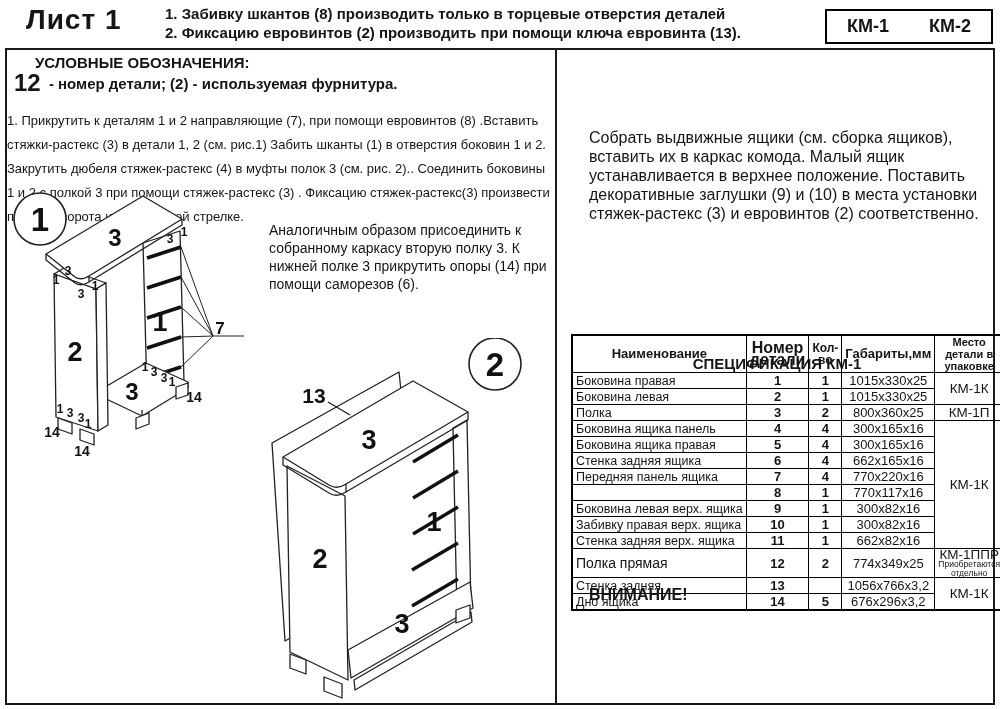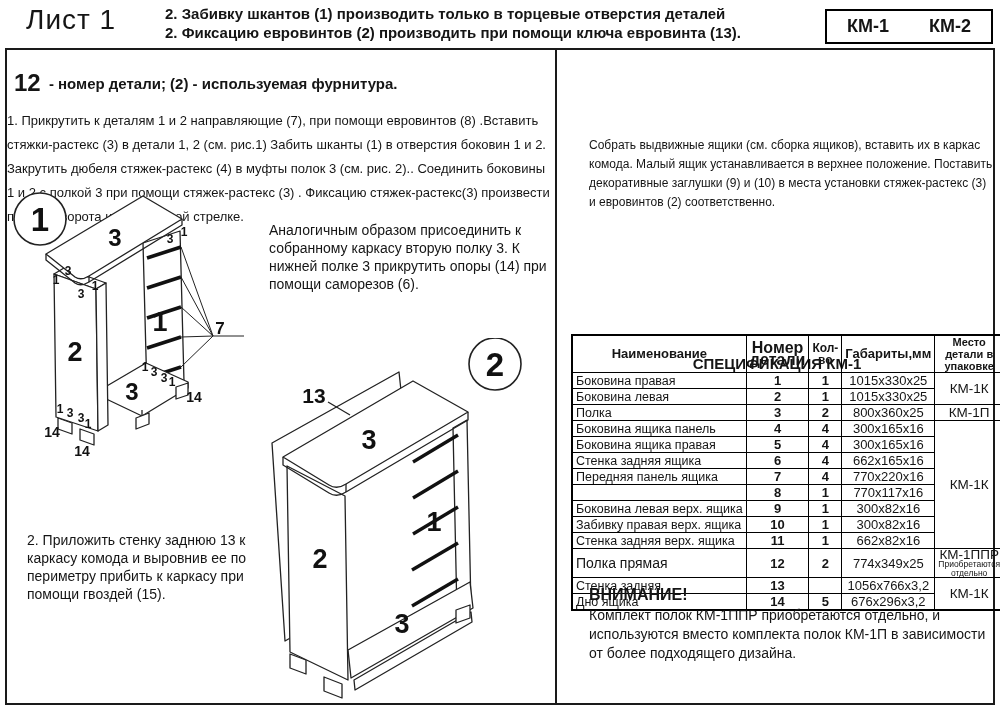--- a/index.html
+++ b/index.html
@@ -4,35 +4,35 @@
 <style>
   html,body{margin:0;padding:0;}
   body{
     width:1000px;height:709px;position:relative;overflow:hidden;
     background:#ffffff;color:#151515;
     font-family:"Liberation Sans", sans-serif;
     -webkit-font-smoothing:antialiased;
   }
   .abs{position:absolute;}
   
-  .sheet-title{left:26px;top:4px;font-size:28px;font-weight:normal;letter-spacing:1px;}
+  .sheet-title{left:26px;top:4px;font-size:28px;font-weight:bold;letter-spacing:1px;}
   .hdr-notes{left:165px;top:4px;font-size:15px;font-weight:600;line-height:19px;}
   .km-box{left:825px;top:9px;width:164px;height:31px;border:2px solid #000;
           display:flex;align-items:center;justify-content:space-around;font-size:18px;font-weight:600;}
   
   .content{left:5px;top:48px;width:986px;height:653px;border:2px solid #1a1a1a;}
   .divider{left:548px;top:0;height:100%;border-left:2px solid #1a1a1a;width:0;}
   .legend-title{left:28px;top:4px;font-size:15px;font-weight:bold;}
   .legend-line{left:7px;top:19px;font-size:15px;font-weight:bold;}
   .legend-num{font-size:24px;font-weight:bold;vertical-align:-2px;margin-right:4px;}
   .assembly-title{left:0;top:41px;width:548px;text-align:center;font-size:16px;font-weight:bold;}
   .step1{left:0;top:59px;width:544px;font-size:13px;line-height:24px;}
   .note-mid{left:262px;top:171px;width:282px;font-size:14px;line-height:18px;}
   .note-bottom{left:20px;top:481px;width:238px;font-size:14px;line-height:18px;}
-  .right-para{left:32px;top:86px;width:406px;font-size:12px;line-height:19px;}
+  .right-para{left:32px;top:78px;width:406px;font-size:16px;line-height:19px;}
   .right-col{left:550px;top:0;width:436px;height:100%;}
   .spec-title{left:10px;top:262px;width:420px;text-align:center;font-size:15px;font-weight:bold;margin-top:43px;}
   .spec-table{left:14px;top:284px;border-collapse:collapse;table-layout:fixed;}
   .spec-table td{border:1px solid #000;font-size:12.5px;padding:0 3px;height:15px;overflow:hidden;white-space:nowrap;}
   .spec-table{border:2px solid #000;}
   .spec-table .hd{font-size:13px;font-weight:600;text-align:center;white-space:normal;line-height:12px;}
   .spec-table .hd-sm{font-size:11px;}
   .spec-table .num{text-align:center;font-weight:600;font-size:13px;}
   .spec-table .dim{text-align:center;font-size:13px;}
   .spec-table .pkg{text-align:center;font-size:13.5px;white-space:normal;line-height:11px;margin-top:16px;}
@@ -49,37 +49,37 @@
   .fl-med{font-size:17px;}
   .fl-14{font-size:14px;}
   .fl-13{font-size:21px;}
   .fl-sm{font-size:12px;}
 </style>
 </head>
 <body>
 
 <div class="abs sheet-title">Лист 1</div>
 <div class="abs hdr-notes">
-  <div>2. Забивку шкантов (1) производить только в торцевые отверстия деталей</div>
+  <div>1. Забивку шкантов (8) производить только в торцевые отверстия деталей</div>
   <div>2. Фиксацию евровинтов (2) производить при помощи ключа евровинта (13).</div>
 </div>
 <div class="abs km-box">
   <span>КМ-1</span>
   <span>КМ-2</span>
 </div>
 
 <div class="abs content">
 
+  <div class="abs legend-title">УСЛОВНЫЕ ОБОЗНАЧЕНИЯ:</div>
   <div class="abs legend-line">
     <span class="legend-num">12</span>
     <span>- номер детали;  (2) - используемая фурнитура.</span>
   </div>
   <div class="abs step1">1. Прикрутить к деталям 1 и 2  направляющие (7), при помощи евровинтов (8) .Вставить стяжки-растекс (3) в детали 1, 2 (см. рис.1)  Забить шканты (1) в отверстия боковин 1 и 2. Закрутить дюбеля стяжек-растекс (4) в муфты  полок 3 (см. рис. 2).. Соединить боковины 1 и 2 с полкой 3 при помощи стяжек-растекс (3) . Фиксацию стяжек-растекс(3) произвести путем поворота их по часовой стрелке.</div>
   <div class="abs note-mid">Аналогичным образом присоединить к собранному каркасу вторую полку 3. К нижней полке 3 прикрутить опоры (14) при помощи саморезов (6).</div>
-  <div class="abs note-bottom">2. Приложить стенку заднюю 13 к каркасу комода и выровнив ее по периметру прибить  к каркасу при помощи гвоздей (15).</div>
 
   <div class="fig" style="left:3px;top:140px;width:250px;height:272px;">
     <svg width="250" height="272" viewBox="0 0 250 272">
       <g fill="#ffffff" stroke="#222" stroke-width="1.3" stroke-linejoin="round">
 
         <path d="M133,53 L170,41 L174,192 L137,203 Z"></path>
 
         <g stroke="#111" stroke-width="3.6">
           <line x1="137" y1="68" x2="171" y2="57"></line>
           <line x1="137" y1="98" x2="171" y2="87"></line>
@@ -299,15 +299,14 @@
       <tr>
         <td>Дно ящика</td>
         <td class="num">14</td>
         <td class="num">5</td>
         <td class="dim">676x296x3,2</td>
       </tr>
     </tbody>
       </table>
 
     <div class="abs attention-title">ВНИМАНИЕ!</div>
-    <div class="abs attention-text">Комплект полок КМ-1ППР приобретаются отдельно, и используются вместо комплекта полок КМ-1П в зависимости от более подходящего дизайна.</div>
   </div>
 </div>
 
 </body></html>

